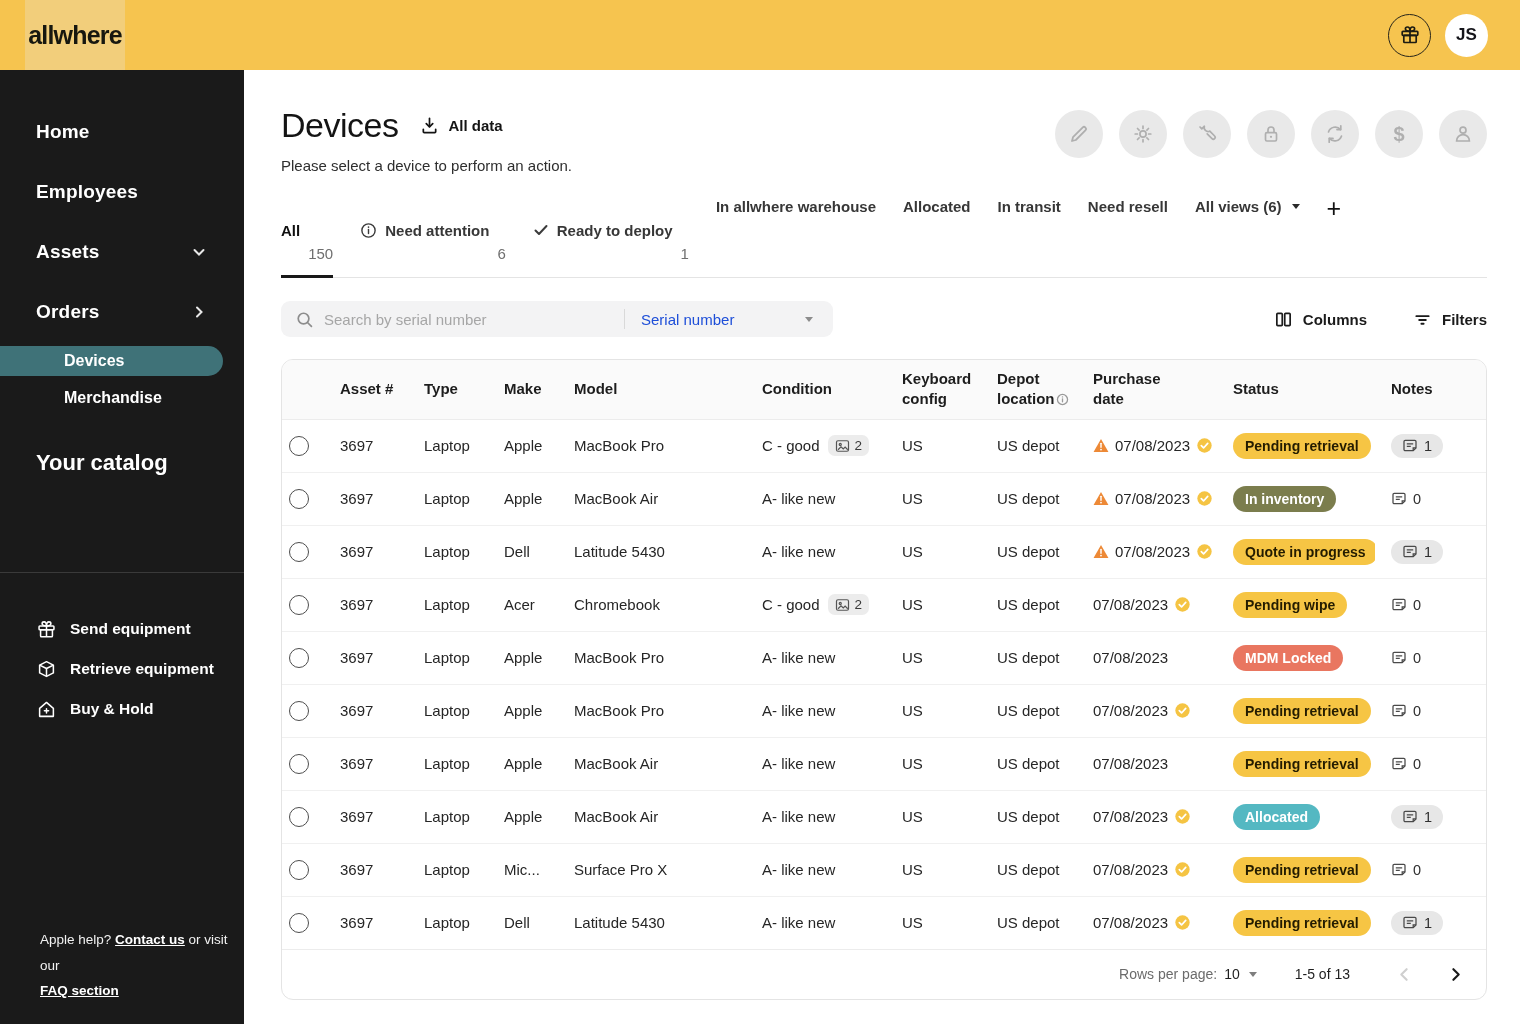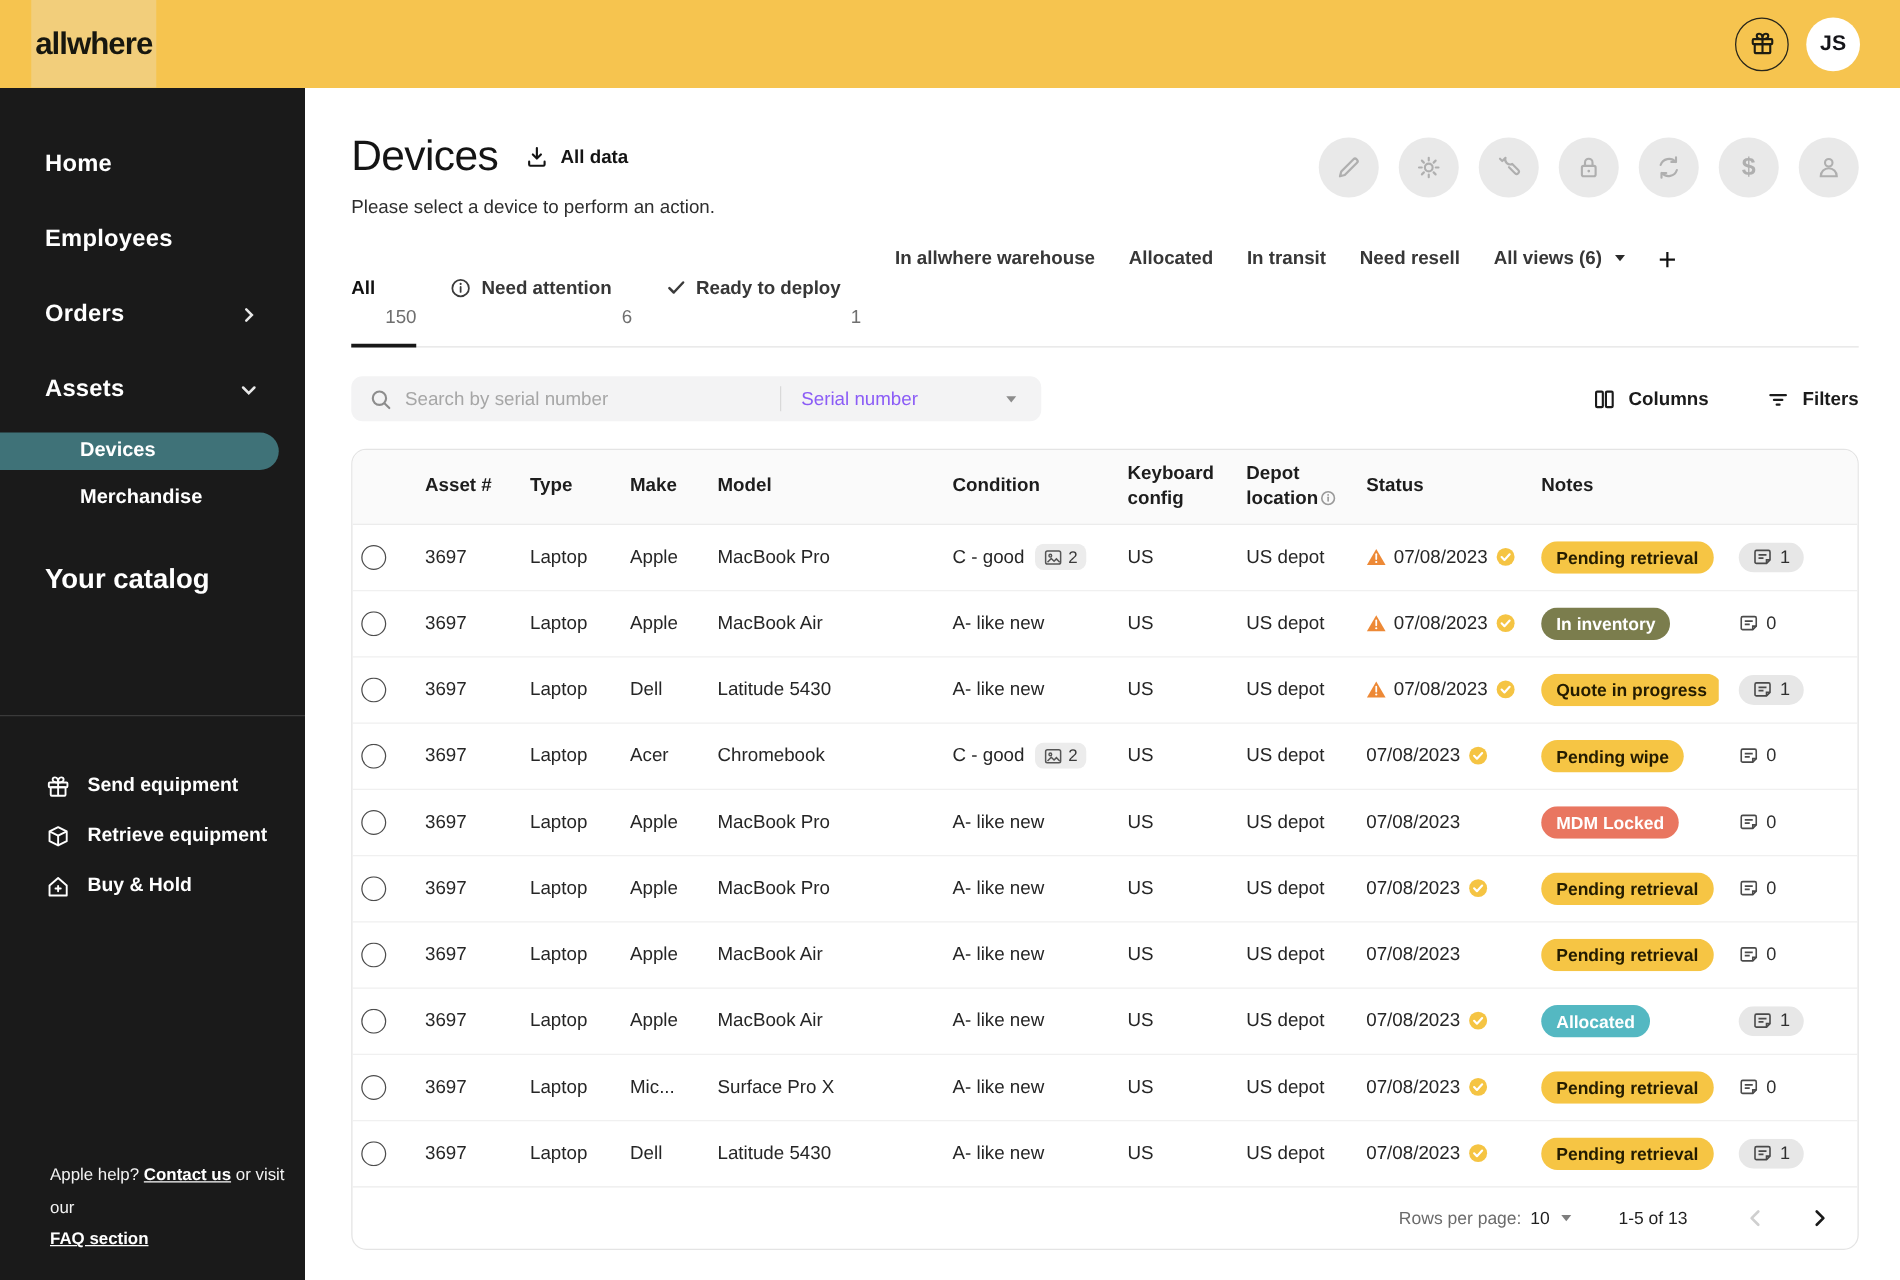--- a/index.html
+++ b/index.html
@@ -67,21 +67,21 @@
   
   .toolbar{ margin-top:23px; display:flex; align-items:center; justify-content:space-between;}
   .search{ width:552px; height:36px; background:#F3F3F4; border-radius:9px;
            display:flex; align-items:center; padding:0 14px; }
   .search .sicon{ color:#8d8d8d; }
   .search input{ border:none; outline:none; background:transparent; font-size:15px; color:#333;
                  width:300px; margin-left:10px; font-family:inherit;}
   .search input::placeholder{ color:#A6A6A6; }
   .search-div{ width:1px; height:20px; background:#D9D9D9; }
   .search-select{ display:flex; align-items:center; flex:1; padding-left:16px; cursor:pointer;
-                  font-size:15px; color:#8b5cf6;}
+                  font-size:15px; color:#1d4ed8;}
   .search-select .caret{ margin-left:auto; margin-right:6px; border-top-color:#8c8c8c;}
   .right-tools{ display:flex; gap:46px;}
   .tool-btn{ display:flex; align-items:center; gap:10px; font-size:15px; font-weight:700; color:#1b1b1b; cursor:pointer;}
 
   
   .card{ margin-top:22px; border:1px solid #E4E4E4; border-radius:12px; overflow:hidden; background:#fff;}
   .grid-row{ display:grid; grid-template-columns:42px 84px 80px 70px 188px 140px 95px 96px 140px 158px 1fr; align-items:center;}
   .thead{ background:#FAFAFA; min-height:56px; border-bottom:1px solid #ECECEC;
           font-size:15px; font-weight:700; color:#1d1d1d;}
   .th{ padding:9px 8px 9px 16px; line-height:1.35;}
@@ -139,32 +139,32 @@
 
 <aside class="sidebar">
   <nav class="nav">
     <div class="nav-item">
       <span>Home</span>
     </div>
     <div class="nav-item">
       <span>Employees</span>
     </div>
     <div class="nav-item">
+      <span>Assets</span>
+      <span class="chev">
+        <svg width="14" height="14" viewBox="0 0 14 14" fill="none" stroke="currentColor" stroke-width="2" stroke-linecap="round">
+            <path d="M2.5 5 7 9.5 11.5 5"></path>
+          </svg>
+      </span>
+    </div>
+    <div class="nav-item">
       <span>Orders</span>
       <span class="chev">
         <svg width="14" height="14" viewBox="0 0 14 14" fill="none" stroke="currentColor" stroke-width="2" stroke-linecap="round">
             <path d="M5 2.5 9.5 7 5 11.5"></path>
-          </svg>
-      </span>
-    </div>
-    <div class="nav-item">
-      <span>Assets</span>
-      <span class="chev">
-        <svg width="14" height="14" viewBox="0 0 14 14" fill="none" stroke="currentColor" stroke-width="2" stroke-linecap="round">
-            <path d="M2.5 5 7 9.5 11.5 5"></path>
           </svg>
       </span>
     </div>
     <div class="sub-item active">
       <span>Devices</span>
     </div>
     <div class="sub-item">
       <span>Merchandise</span>
     </div>
   </nav>
@@ -373,20 +373,21 @@
         <div class="th"><span>Type</span></div>
         <div class="th"><span>Make</span></div>
         <div class="th"><span>Model</span></div>
         <div class="th"><span>Condition</span></div>
         <div class="th"><span>Keyboard config</span></div>
         <div class="th"><span>Depot location</span><span class="info-ic"><svg width="13" height="13" viewBox="0 0 18 18" fill="none" stroke="currentColor" stroke-width="1.8">
               <circle cx="9" cy="9" r="7"></circle>
               <path d="M9 8v4.2" stroke-linecap="round"></path>
               <circle cx="9" cy="5.4" r="1" fill="currentColor" stroke="none"></circle>
             </svg></span></div>
+        <div class="th"><span style="display:inline-block;max-width:78px;">Purchase date</span></div>
         <div class="th"><span>Status</span></div>
         <div class="th"><span>Notes</span></div>
       </div>
     <div id="rows">
         <div class="tr grid-row">
           <div class="td" style="padding-left:0;">
             <span class="radio"></span>
           </div>
           <div class="td">
             <span>3697</span>

